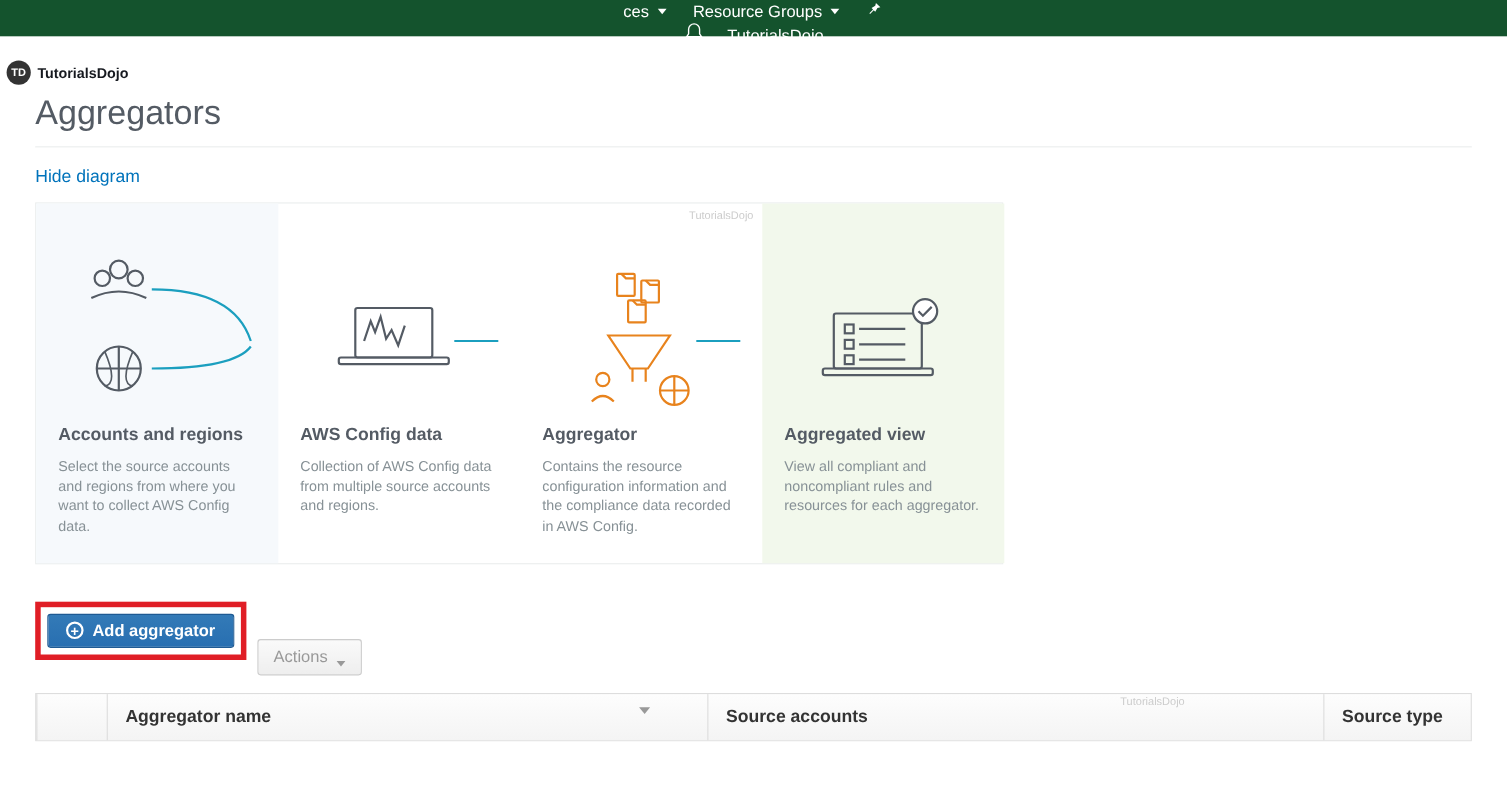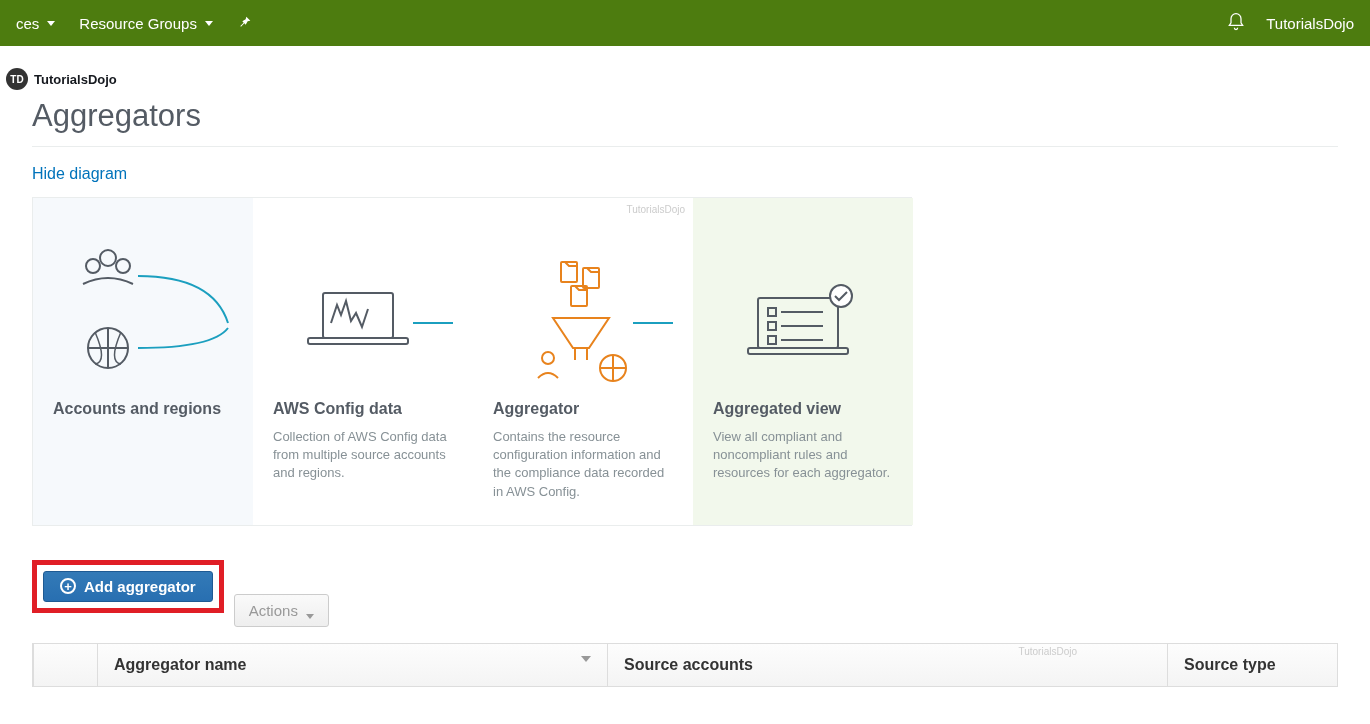--- a/index.html
+++ b/index.html
@@ -1,18 +1,18 @@
 <!DOCTYPE html>
 <html><head>
 <meta charset="utf-8">
 <style>
 * { margin: 0; padding: 0; box-sizing: border-box; }
 body { font-family: "Amazon Ember", "Helvetica Neue", Arial, sans-serif; background: #fff; color: #16191f; overflow-x: hidden; }
 
-.top-nav { background: #4d7c0f; color: #fff; height: 46px; display: flex; align-items: center; padding: 0 16px; justify-content: space-between; }
+.top-nav { background: #14532d; color: #fff; height: 33px; display: flex; align-items: center; padding: 0 16px; justify-content: space-between; flex-direction: column; }
 .top-nav-left { display: flex; align-items: center; gap: 24px; }
 .nav-item { display: flex; align-items: center; gap: 8px; font-size: 15px; cursor: pointer; }
 .top-nav-right { display: flex; align-items: center; gap: 20px; }
 .caret-down { display: inline-block; width: 0; height: 0; border-left: 4px solid transparent; border-right: 4px solid transparent; border-top: 5px solid #fff; }
 .pin-icon svg { fill: #fff; width: 16px; height: 16px; }
 .bell-icon svg { stroke: #fff; fill: none; width: 20px; height: 20px; stroke-width: 1.5; }
 
 .watermark { display: flex; align-items: center; gap: 6px; padding: 22px 6px 4px 6px; }
 .watermark-badge { background: #333; color: #fff; width: 22px; height: 22px; border-radius: 50%; display: flex; align-items: center; justify-content: center; font-size: 10px; font-weight: 700; }
 .watermark-text { font-size: 13px; font-weight: 600; }
@@ -37,21 +37,21 @@
 .btn-primary { background: linear-gradient(#337ab7, #286fb1); color: #fff; border: 1px solid #1e5a93; border-radius: 3px; padding: 6px 16px; font-size: 15px; font-weight: 700; cursor: pointer; display: flex; align-items: center; gap: 8px; }
 .btn-primary .plus-circ { width: 16px; height: 16px; border: 2px solid #fff; border-radius: 50%; display: flex; align-items: center; justify-content: center; font-size: 13px; line-height: 1; font-weight: 700; }
 .btn-secondary { background: linear-gradient(#fafafa, #eee); color: #999; border: 1px solid #ccc; border-radius: 3px; padding: 7px 14px; font-size: 15px; cursor: pointer; display: flex; align-items: flex-end; gap: 8px; margin-top: 48px; }
 
 .table-head { display: flex; border: 1px solid #ddd; background: linear-gradient(#fdfdfd, #f4f4f4); position: relative; }
 .th { padding: 12px 16px; font-size: 16px; font-weight: 700; color: #333; display: flex; align-items: flex-start; justify-content: space-between; border-left: 1px solid #ddd; }
 .th:first-child { border-left: none; }
 .th .sort-caret { width: 0; height: 0; border-left: 5px solid transparent; border-right: 5px solid transparent; border-top: 6px solid #999; }
 .col-check { width: 64px; }
 .col-name { width: 510px; }
-.col-src { width: 560px; }
+.col-src { width: 560px; margin-left: 36px; }
 .col-type { flex: 1; }
 .table-wm { position: absolute; right: 260px; top: 2px; font-size: 10px; color: #ccc; }
 </style>
 </head>
 <body>
 
 <div class="top-nav">
   <div class="top-nav-left">
     <div class="nav-item">
       <span>ces</span>
@@ -108,20 +108,21 @@
               <line x1="55" y1="90" x2="55" y2="130"></line>
             <path d="M42 94 q13 30 0 32 M68 94 q-13 30 0 32" stroke-width="1.5"></path>
           </g>
           <g stroke="#1b9fbf" fill="none" stroke-width="2">
             <path d="M85 38 Q160 38 175 85"></path>
               <path d="M85 110 Q160 110 175 90"></path>
           </g>
         </svg>
       </div>
       <div class="panel-title">Accounts and regions</div>
+      <div class="panel-desc">Select the source accounts and regions from where you want to collect AWS Config data.</div>
     </div>
 
     <div class="diagram-panel">
       <div class="panel-illus">
         <svg width="180" height="150">
           <g stroke="#545b64" fill="none" stroke-width="2">
             <rect x="50" y="55" width="70" height="45" rx="2"></rect>
             <rect x="35" y="100" width="100" height="6" rx="2"></rect>
             <path d="M58 85 l6 -18 l4 10 l5 -14 l5 20 l5 -8 l6 14 l6 -18"></path>
           </g>

